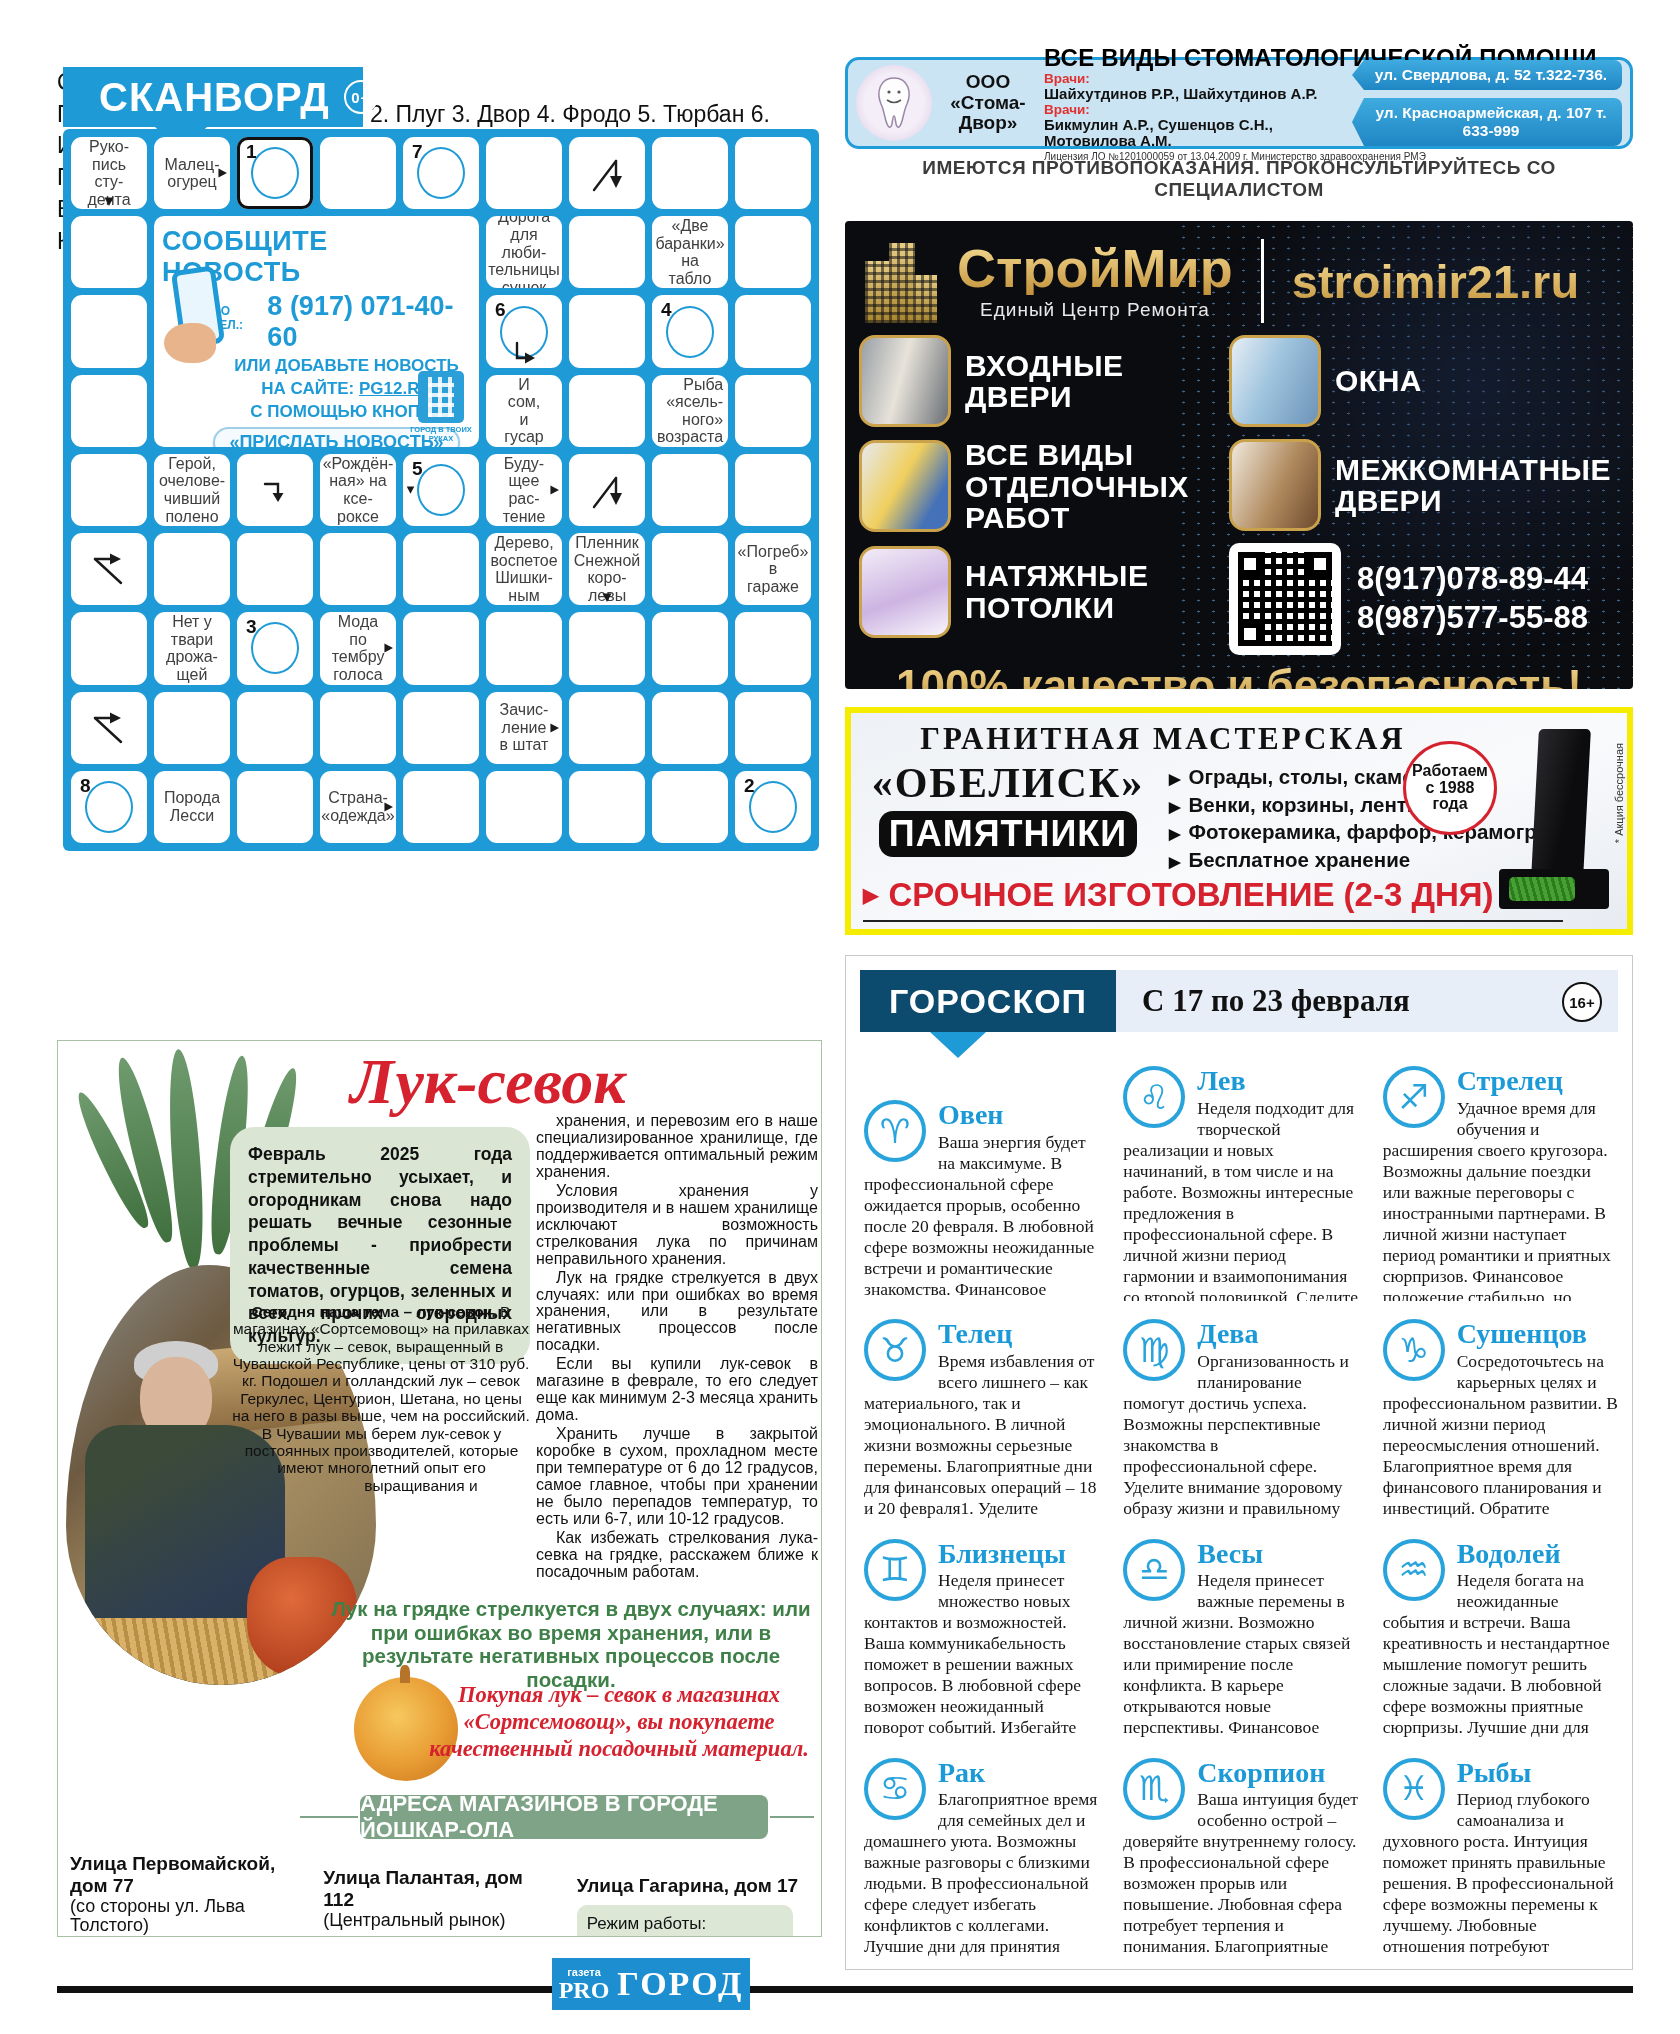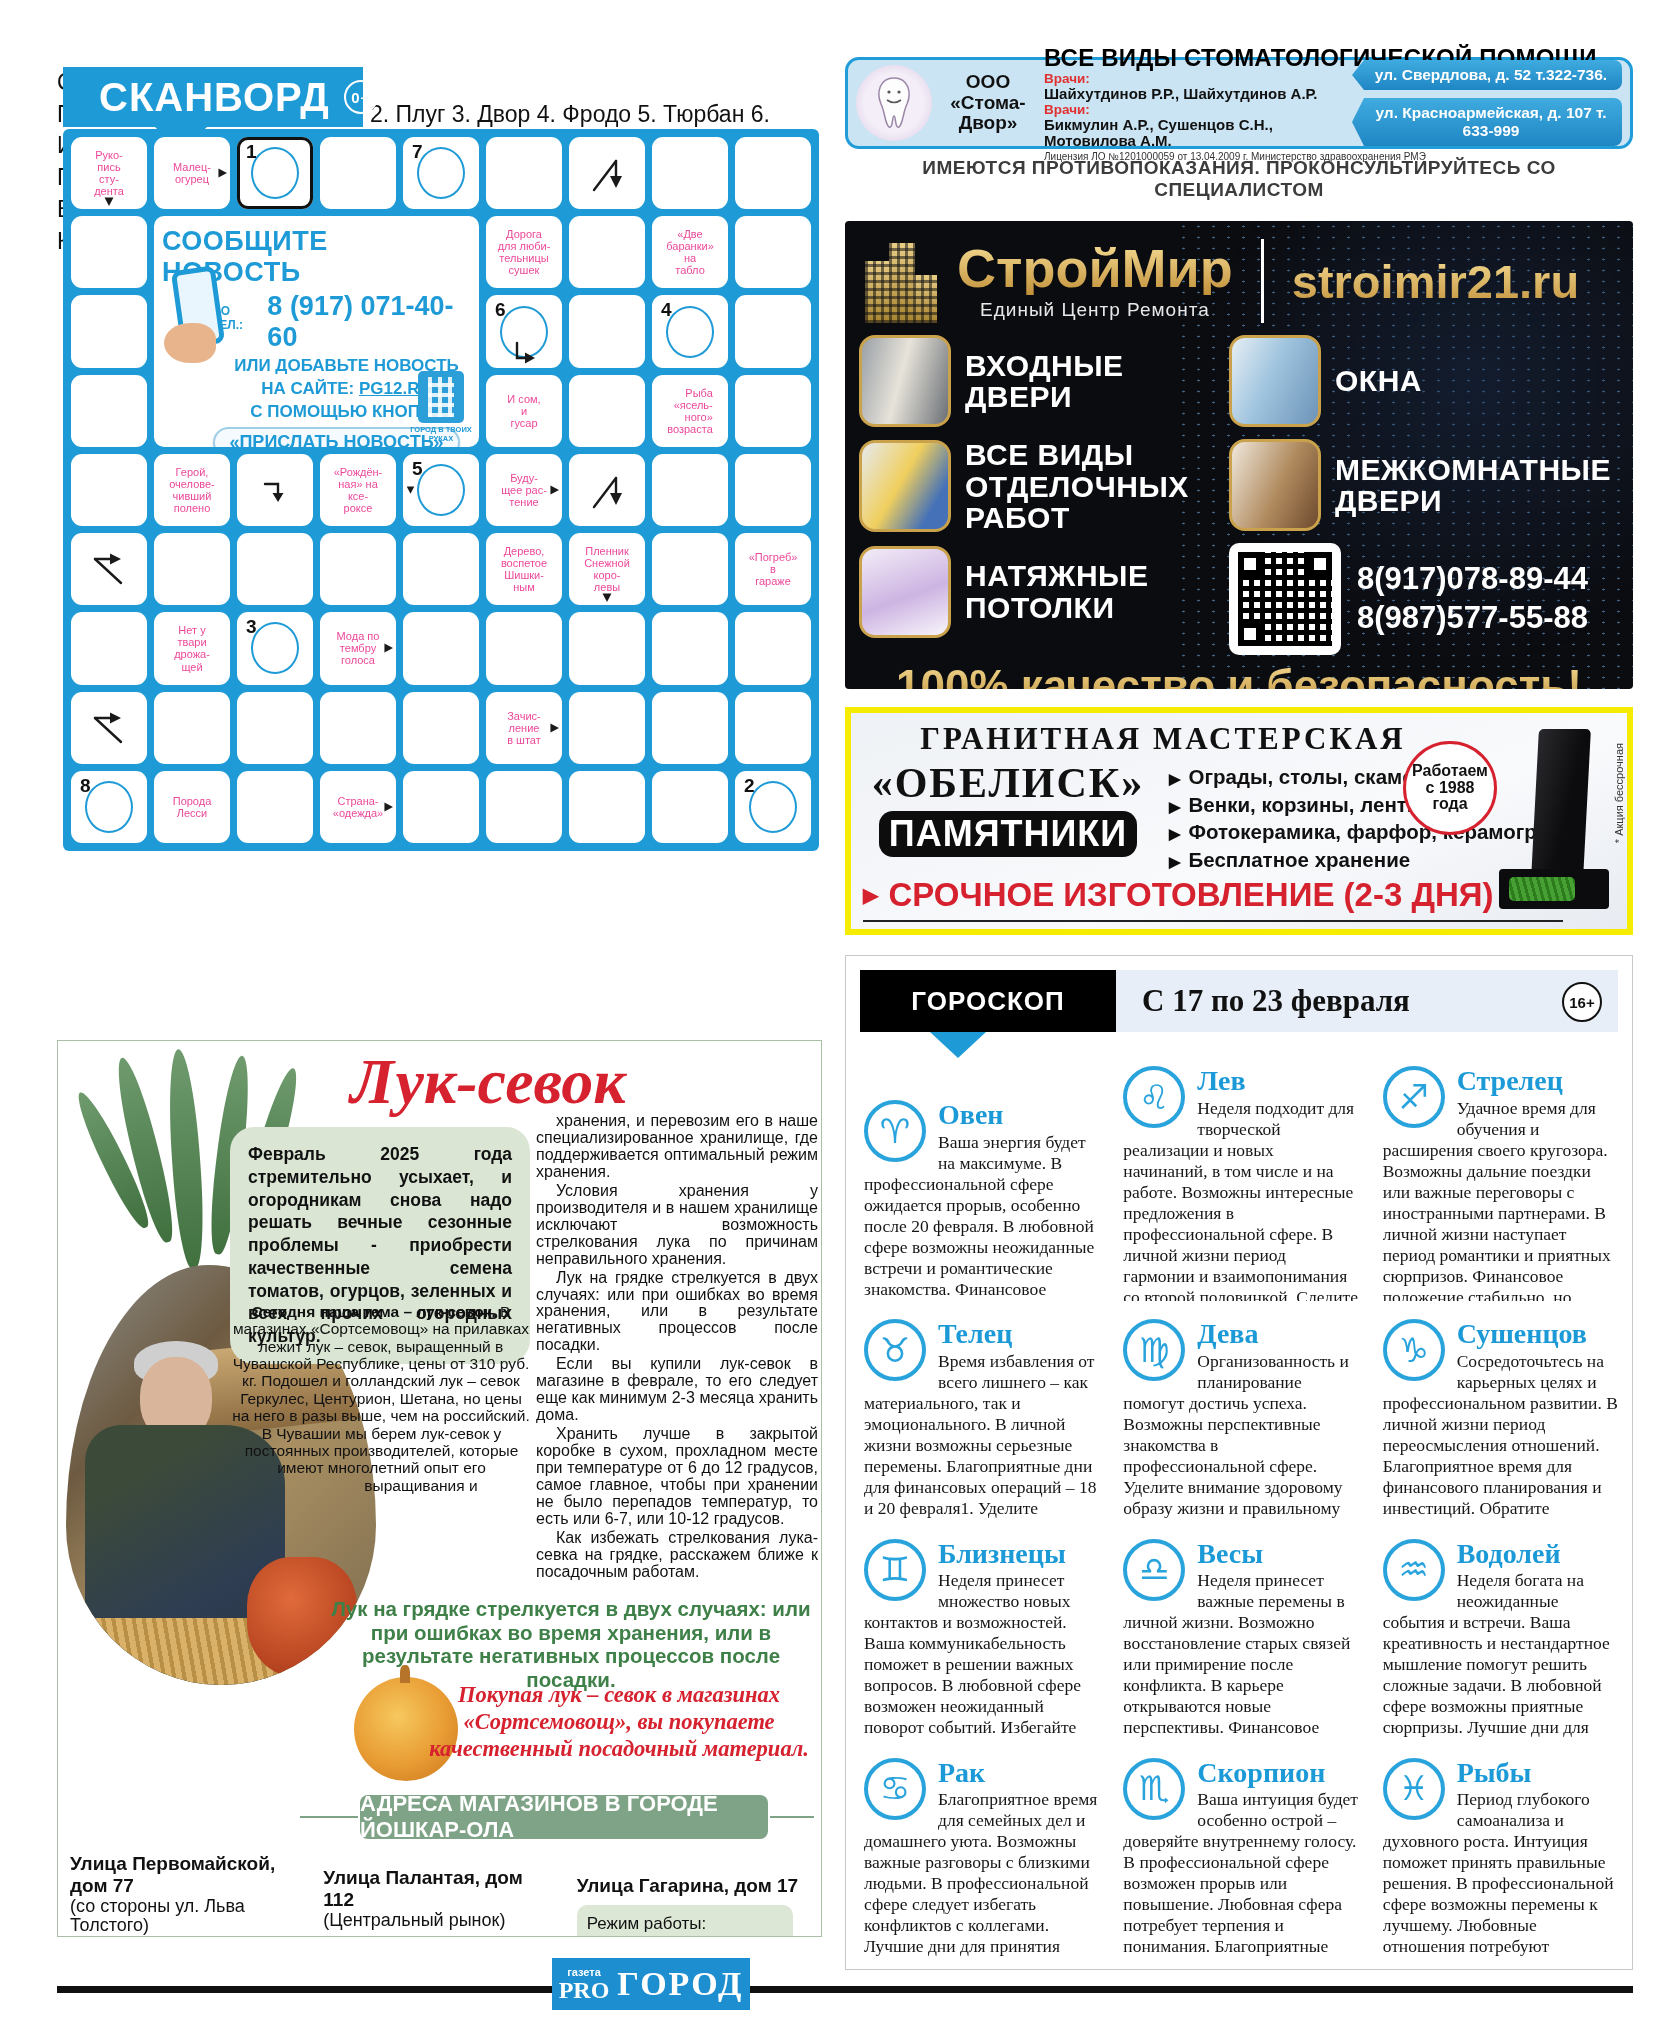--- a/index.html
+++ b/index.html
@@ -12,21 +12,21 @@
   .cw-wrap{position:relative;width:765px;height:945px}
   .cw-ribbon{position:absolute;left:6px;top:0;width:300px;height:60px;background:#1E9AD6;color:#fff;
     display:flex;align-items:center;gap:14px;padding-left:36px;font-weight:bold;font-size:40px;letter-spacing:1px}
   .cw-ribbon::after{content:"";position:absolute;left:92px;top:60px;border:26px solid transparent;border-top:24px solid #1E9AD6}
   .age-badge{width:34px;height:34px;border:2px solid #fff;border-radius:50%;font-size:15px;font-weight:bold;
     display:flex;align-items:center;justify-content:center;flex:0 0 auto}
   #cw-grid{position:absolute;left:6px;top:62px;width:756px;height:722px;background:#1E9AD6;border-radius:6px;
     display:grid;grid-template-columns:repeat(9,1fr);grid-template-rows:repeat(9,1fr);gap:7px;padding:8px}
   .cw-cell{background:#fff;border-radius:11px;position:relative;overflow:hidden}
   .cw-clue{display:flex;align-items:center;justify-content:center;text-align:center;
-    font-size:11px;line-height:1.1;white-space:pre-line;color:#ec4899;padding:10px}
+    font-size:16px;line-height:1.1;white-space:pre-line;color:#404040;padding:16px}
   .cw-bold{box-shadow:0 0 0 3px #111 inset}
   .cw-circle{position:absolute;left:50%;top:50%;transform:translate(-50%,-50%);width:48px;height:52px;
     border:2px solid #1E9AD6;border-radius:50%}
   .cw-num{position:absolute;left:9px;top:4px;font-size:19px;font-weight:bold;color:#111}
   .cw-arrowcell{display:flex;align-items:center;justify-content:center}
   .mk{position:absolute;line-height:0}
   .mk-right{right:1px;top:50%;transform:translateY(-50%)}
   .mk-down{bottom:1px;left:50%;transform:translateX(-50%)}
   .mk-left{left:2px;top:50%;transform:translateY(-50%)}
   
@@ -153,22 +153,22 @@
   .ob-bottom{display:flex;align-items:center;gap:14px;border-top:2px solid #222;margin-top:6px;padding-top:5px;font-weight:bold;font-size:23px;width:700px}
   .ob-badge{position:absolute;right:130px;top:28px;width:94px;height:94px;border-radius:50%;background:#fff;border:3px solid #D6212E;
     display:flex;align-items:center;justify-content:center;text-align:center;font-weight:bold;font-size:16px;line-height:1.05;z-index:3}
   .ob-mon{position:absolute;right:18px;top:16px;width:110px;height:180px;z-index:2}
   .ob-slab{position:absolute;right:22px;top:0;width:52px;height:150px;background:linear-gradient(100deg,#2a2a2e,#0c0c0e 60%);border-radius:5px;transform:skewX(-3deg)}
   .ob-base{position:absolute;right:0;bottom:0;width:110px;height:40px;background:#0c0c0e;border-radius:4px}
   .ob-grass{position:absolute;right:34px;bottom:8px;width:66px;height:24px;border-radius:5px;background:repeating-linear-gradient(75deg,#47a033 0 4px,#2c7c1e 4px 7px)}
   .ob-note{position:absolute;right:2px;top:30px;writing-mode:vertical-rl;transform:rotate(180deg);font-size:11px;color:#333}
   
   .horoscope{position:relative;margin-top:20px;width:788px;height:1015px;border:1px solid #c9c9c9;background:#fff}
-  .h-ribbon{position:absolute;left:14px;top:14px;width:256px;height:62px;background:#000000;color:#fff;
-    display:flex;align-items:center;justify-content:center;font-weight:bold;font-size:26px;letter-spacing:1px;z-index:2}
+  .h-ribbon{position:absolute;left:14px;top:14px;width:256px;height:62px;background:#0c4a6e;color:#fff;
+    display:flex;align-items:center;justify-content:center;font-weight:bold;font-size:34px;letter-spacing:1px;z-index:2}
   .h-ribbon::after{content:"";position:absolute;left:70px;top:62px;border:28px solid transparent;border-top:26px solid #1E9AD6}
   .h-period{position:absolute;left:270px;top:14px;right:14px;height:62px;background:#E7EEF8;display:flex;align-items:center;
     padding-left:26px;font-family:"Liberation Serif",serif;font-weight:bold;font-size:31px}
   .h-age{position:absolute;right:30px;top:26px;width:40px;height:40px;border:2.5px solid #111;border-radius:50%;
     display:flex;align-items:center;justify-content:center;font-weight:bold;font-size:15px;background:#fff}
   .h-grid{position:absolute;left:18px;top:106px;right:14px;bottom:10px;display:grid;grid-template-columns:1fr 1fr 1fr;column-gap:24px;row-gap:14px;overflow:hidden}
   .h-entry{font-family:"Liberation Serif",serif;font-size:17.5px;line-height:1.2;color:#161616;overflow:hidden}
   .h-icon{float:left;width:62px;height:62px;border:4px solid #29A3DC;border-radius:50%;margin:4px 12px 2px 0;
     display:flex;align-items:center;justify-content:center;font-family:"DejaVu Sans",sans-serif;font-size:34px;color:#29A3DC;font-weight:bold}
   .h-name{font-weight:bold;font-size:28px;color:#1B9AD7;padding-top:2px}

